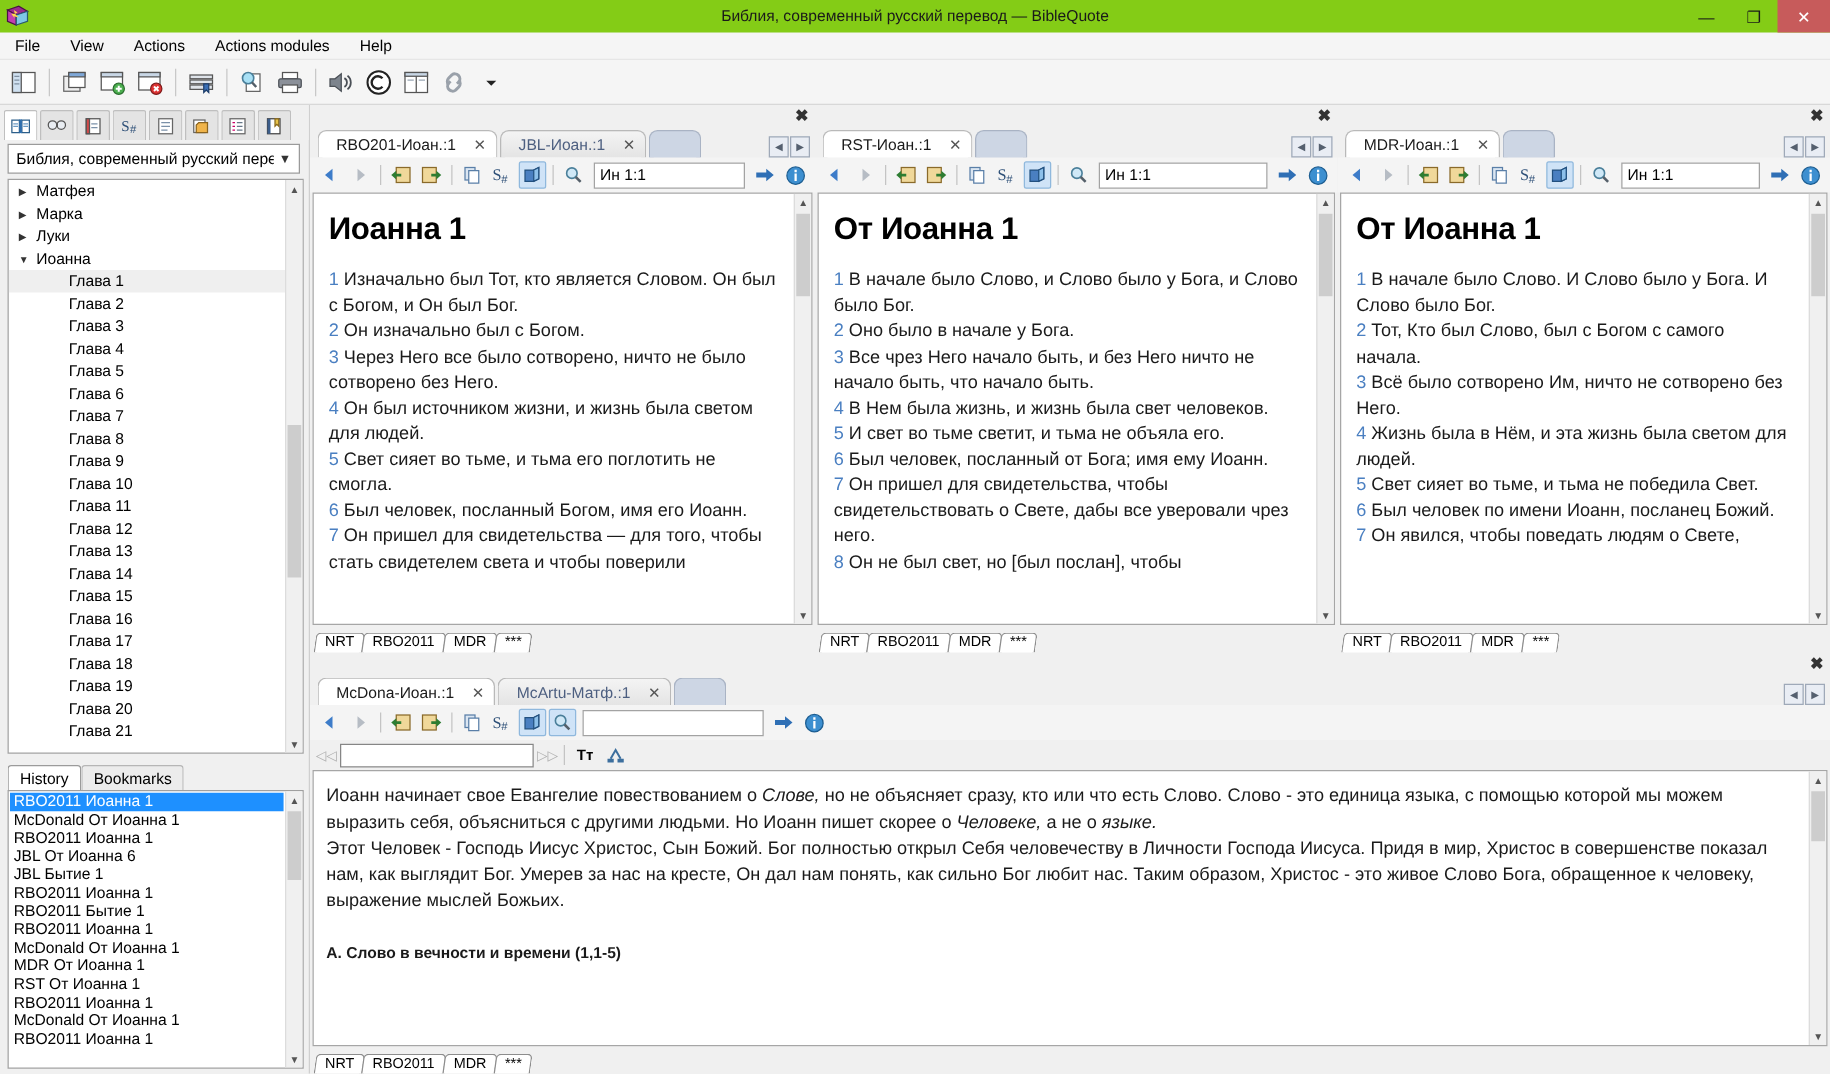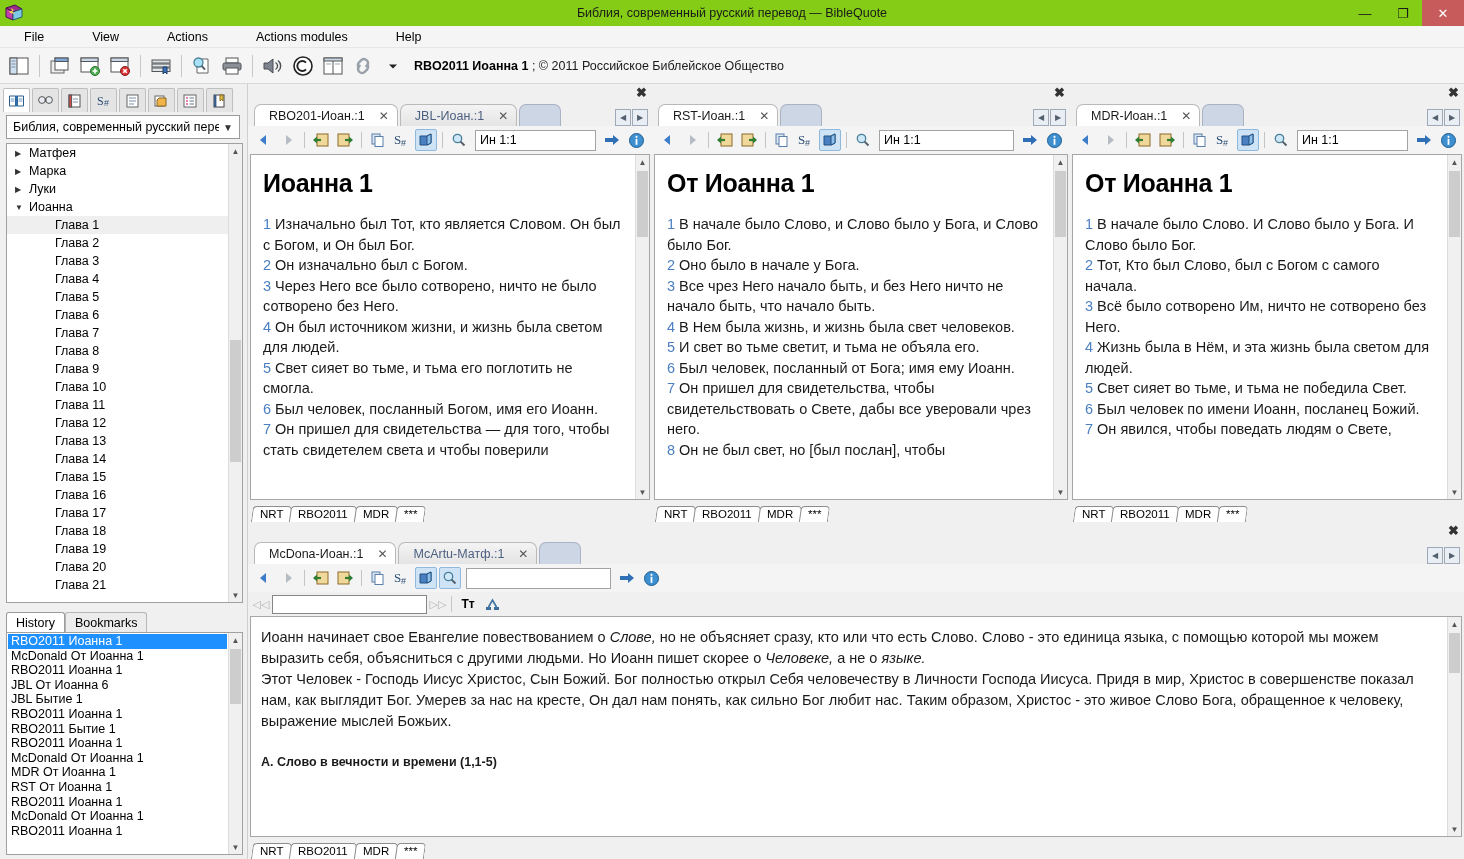--- a/index.html
+++ b/index.html
@@ -27,21 +27,21 @@
     color: #1a1a1a; font-size: 13px; position: relative; z-index: 2;
   }
   .wbtn.close { background: #c75b5b; color: #fff; width: 42px; }
   #winbtns { margin-left: auto; display: flex; }
 
   
   #menubar {
     height: 22px; background: #f5f5f5; display: flex; align-items: center;
     font-size: 12.5px; color: #000; border-bottom: 1px solid #e6e6e6;
   }
-  #menubar .mi { padding: 2px 24px; line-height: 18px; }
+  #menubar .mi { padding: 2px 12px; line-height: 18px; }
 
   
   #toolbar {
     height: 36px; background: #f5f5f5; display: flex; align-items: center;
     padding: 0 4px; border-bottom: 1px solid #d8d8d8;
   }
   .tb-btn {
     width: 28px; height: 30px; display: flex; align-items: center; justify-content: center;
     margin: 0 1px;
   }
@@ -274,24 +274,20 @@
     <svg width="24" height="24" viewBox="0 0 24 24">
         <path d="M8 14 a4 4 0 0 1 0-5.6 l2.5-2.5 a4 4 0 0 1 5.6 5.6 l-1.5 1.5" fill="none" stroke="#9aa1aa" stroke-width="2.4"></path>
         <path d="M16 10 a4 4 0 0 1 0 5.6 l-2.5 2.5 a4 4 0 0 1-5.6-5.6 l1.5-1.5" fill="none" stroke="#9aa1aa" stroke-width="2.4"></path>
       </svg>
   </div>
   <div class="tb-btn">
     <svg width="14" height="14" viewBox="0 0 14 14">
         <path d="M3 5.5 L7 9.5 L11 5.5 Z" fill="#222"></path>
       </svg>
   </div>
-  <div id="toolbar-caption">
-    <b>RBO2011 Иоанна 1</b>
-    <span class="copy">; © 2011 Российское Библейское Общество</span>
-  </div>
 </div>
 
 <div id="body">
 
   <div id="sidebar">
     <div id="side-tabs">
       <div class="side-tab active">
         <svg width="17" height="16" viewBox="0 0 17 16">
             <path d="M1.5 3 h6 v10 h-6 z" fill="#fff" stroke="#2c5f8a"></path>
             <path d="M9.5 3 h6 v10 h-6 z" fill="#fff" stroke="#2c5f8a"></path>

